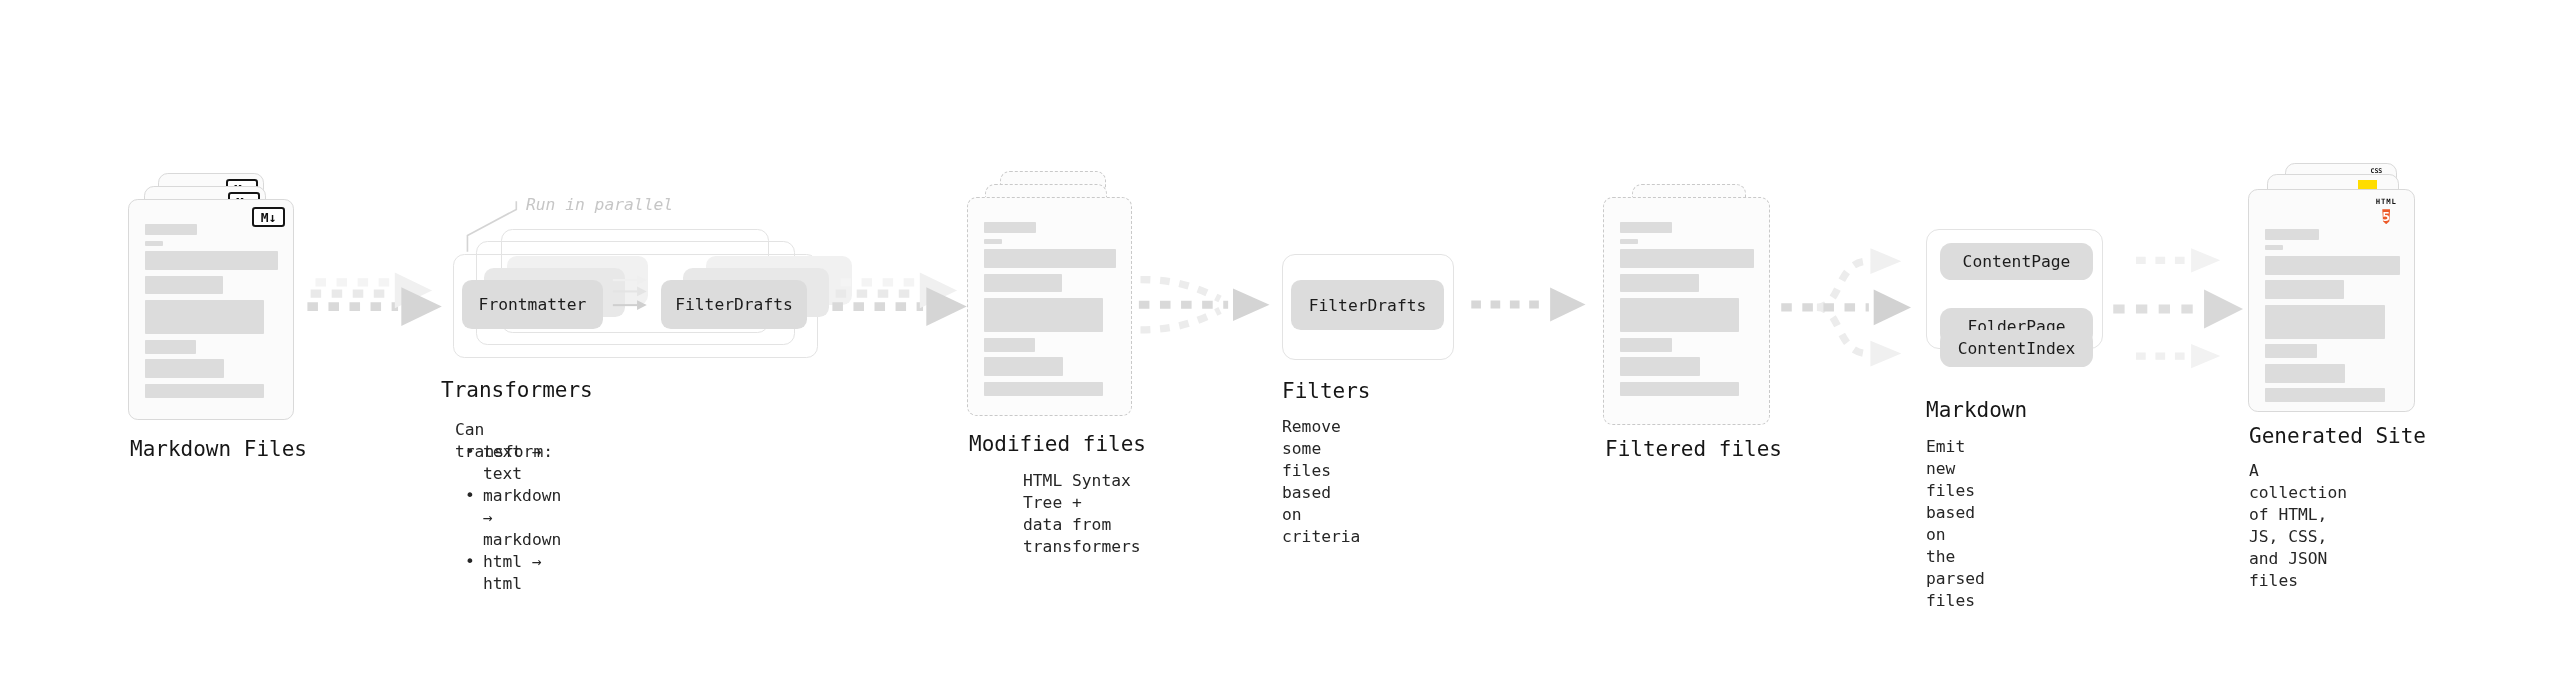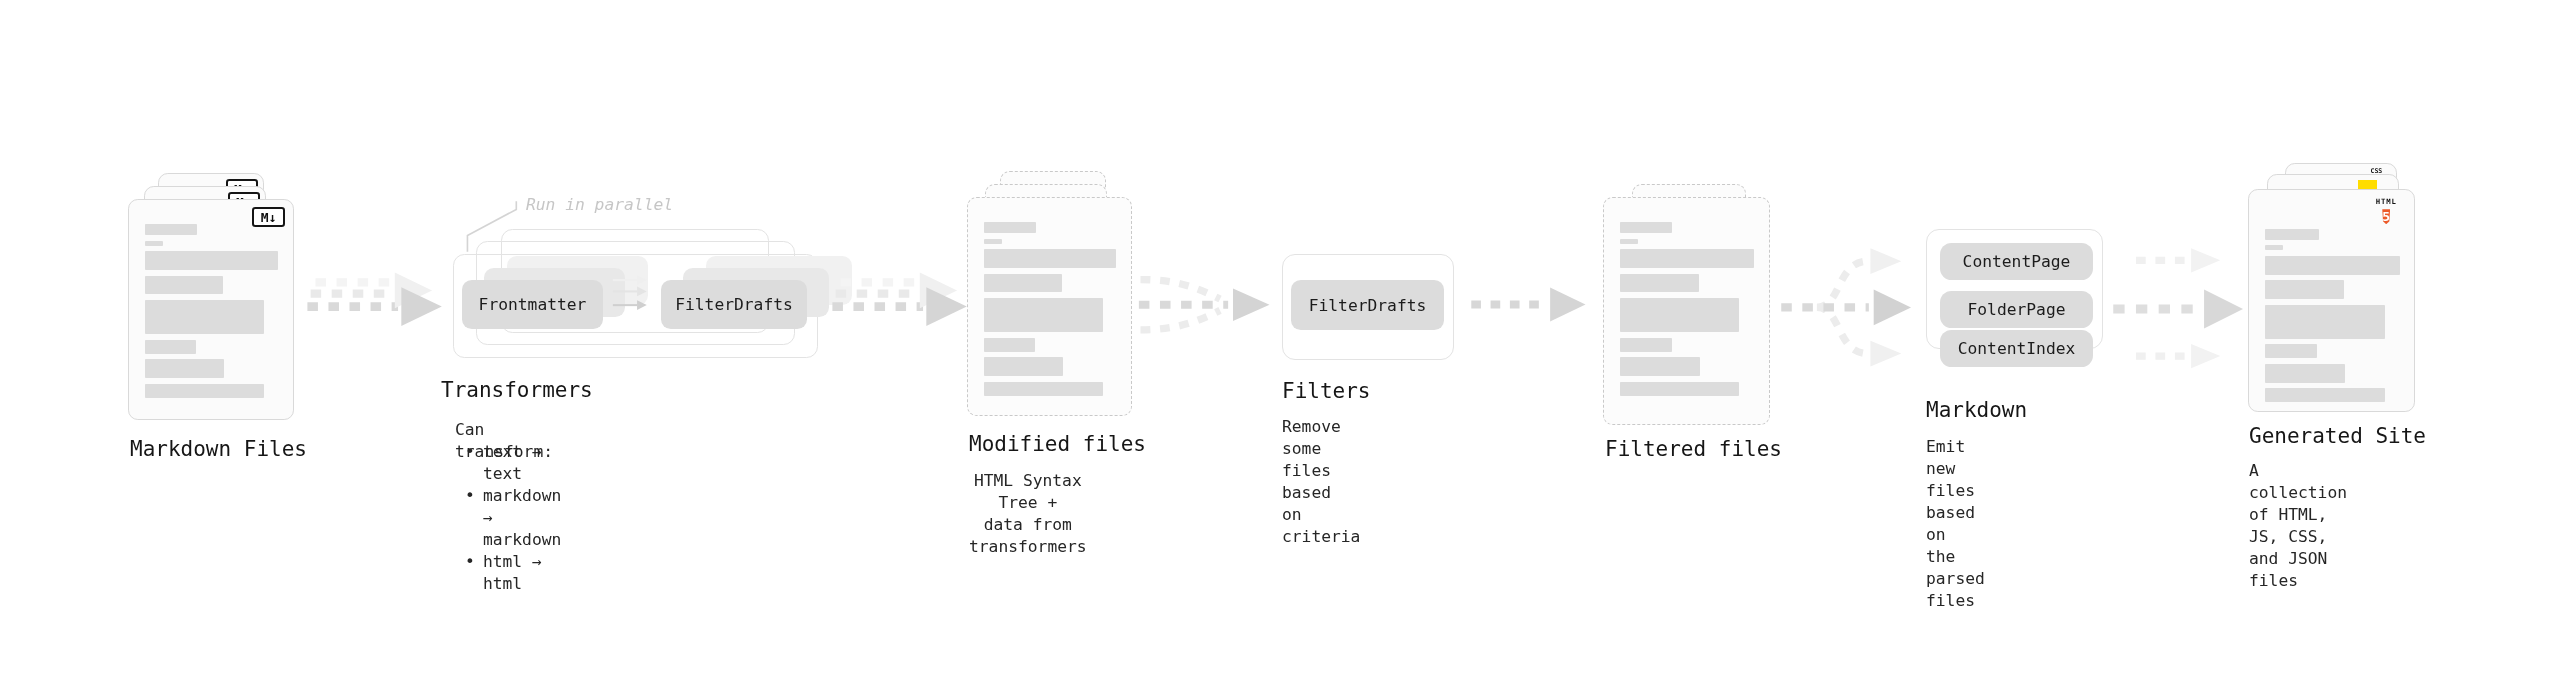--- a/index.html
+++ b/index.html
@@ -160,21 +160,21 @@
         <div class="bar" style="width:18px;height:4.9px;"></div>
         <div class="bar" style="width:132px;height:18.7px;"></div>
         <div class="bar" style="width:78px;height:18.7px;"></div>
         <div class="bar" style="width:119px;height:34px;"></div>
         <div class="bar" style="width:51px;height:14px;"></div>
         <div class="bar" style="width:79px;height:18.7px;"></div>
         <div class="bar" style="width:119px;height:14px;"></div>
       </div>
     </div>
     <div class="title" style="left:969px;top:432px;">Modified files</div>
-    <div class="desc" style="left:969px;top:470px;text-align:center;">HTML Syntax Tree +
+    <div class="desc" style="left:1023px;top:470px;">HTML Syntax Tree +
 data from transformers</div>
   </div>
 
   <svg class="abs" style="left:1134px;top:268px;" width="142" height="75" viewBox="0 0 175 92">
     <path d="M8,14 C55,14 82,26 106,38" fill="none" stroke="#ececec" stroke-width="9" stroke-dasharray="12 12"></path>
     <path d="M8,76 C55,76 82,64 106,52" fill="none" stroke="#ececec" stroke-width="9" stroke-dasharray="12 12"></path>
     <line x1="6" y1="45" x2="116" y2="45" stroke="#d9d9d9" stroke-width="10" stroke-dasharray="13 13"></line>
     <polygon points="122,25 167,45 122,65" fill="#d4d4d4"></polygon>
   </svg>
 
@@ -214,21 +214,21 @@
     <polygon points="114,5 152,21 114,37" fill="#f0f0f0"></polygon>
     <path d="M48,78 C78,78 72,134 110,135" fill="none" stroke="#ececec" stroke-width="9" stroke-dasharray="12 12"></path>
     <polygon points="114,119 152,135 114,151" fill="#f0f0f0"></polygon>
     <line x1="4" y1="78" x2="112" y2="78" stroke="#d9d9d9" stroke-width="10" stroke-dasharray="13 13"></line>
     <polygon points="118,56 164,78 118,100" fill="#d2d2d2"></polygon>
   </svg>
 
   <div class="abs">
     <div class="node-box solid-bg" style="left:1926px;top:229px;width:177px;height:120px;border-radius:13px;">
       <div class="chip" style="left:13px;top:13px;width:153px;height:37px;border-radius:11.4px;">ContentPage</div>
-      <div class="chip" style="left:13px;top:61px;width:153px;height:37px;border-radius:11.4px;">FolderPage</div>
+      <div class="chip" style="left:13px;top:78px;width:153px;height:37px;border-radius:11.4px;">FolderPage</div>
       <div class="chip" style="left:13px;top:100px;width:153px;height:37px;border-radius:11.4px;">ContentIndex</div>
     </div>
     <div class="title" style="left:1926px;top:398px;">Markdown</div>
     <div class="desc" style="left:1926px;top:436px;">Emit new files based on
 the parsed files</div>
   </div>
 
   <svg class="abs" style="left:2110px;top:244px;" width="146" height="130" viewBox="0 0 180 160">
     <line x1="32" y1="20" x2="96" y2="20" stroke="#f0f0f0" stroke-width="9" stroke-dasharray="12 12"></line>
     <polygon points="100,5 136,20 100,35" fill="#f2f2f2"></polygon>

